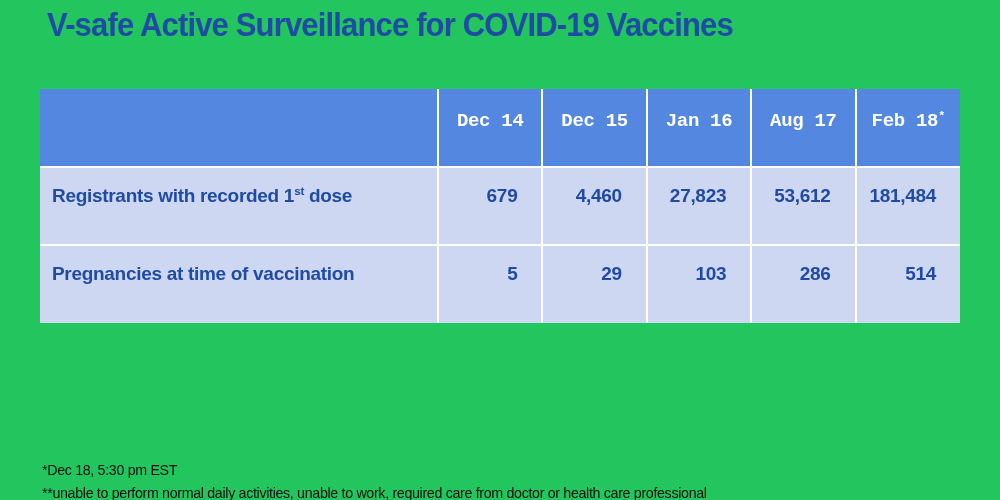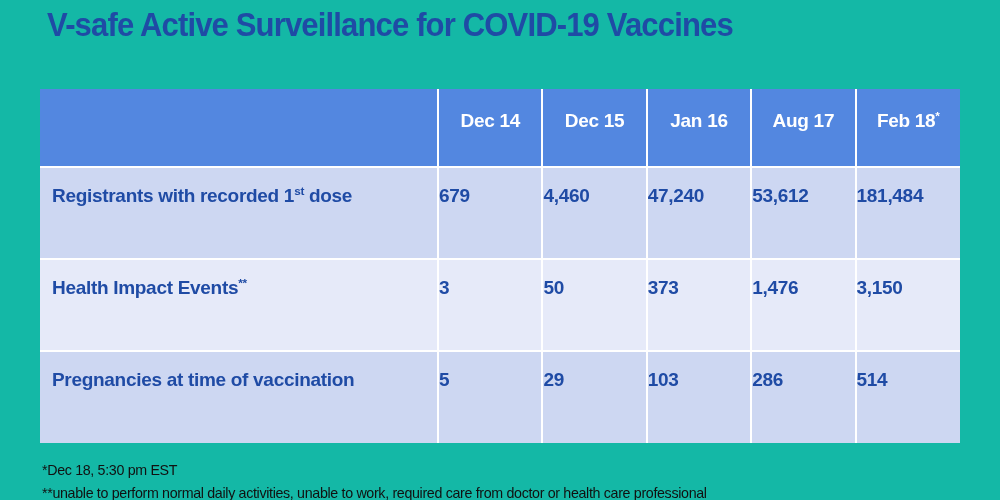--- a/index.html
+++ b/index.html
@@ -11,21 +11,21 @@
     height: 500px;
     overflow: hidden;
     background: #ffffff;
     font-family: "Liberation Sans", sans-serif;
     position: relative;
   }
 
   #slide {
     position: absolute;
     inset: 0;
-    background: #14b8a6;
+    background: #22c55e;
   }
 
   
   #slide-title {
     position: absolute;
     left: 47px;
     top: 3px;
     width: 900px;
     font-size: 33px;
     font-weight: bold;
@@ -60,54 +60,54 @@
   }
   #data-table th:last-child,
   #data-table td:last-child {
     border-right: none;
   }
   #data-table tr:last-child td {
     border-bottom: none;
   }
 
   
-  thead tr { height: 78px; }
+  thead tr { height: 78px; font-family: Liberation Mono, monospace; }
   thead th {
     background: #5387E0;
     color: #ffffff;
     font-size: 19px;
     font-weight: bold;
     text-align: center;
     letter-spacing: -0.3px;
   }
   thead th .cell-inner {
     padding-top: 21px;
     padding-right: 0;
   }
   thead th.label-head .cell-inner { padding: 0; }
 
   
-  tbody tr { height: 92px; }
+  tbody tr { height: 78px; }
   tbody tr.band-dark td { background: #CDD7F2; }
   tbody tr.band-light td { background: #E6EAF9; }
 
   tbody td {
     color: #1F4BA5;
     font-size: 19px;
     font-weight: bold;
     letter-spacing: -0.3px;
   }
   tbody td.row-label .cell-inner {
     padding: 17px 0 0 12px;
     text-align: left;
     white-space: nowrap;
   }
   tbody td.value .cell-inner {
     padding: 17px 24px 0 0;
-    text-align: left;
+    text-align: right;
     white-space: nowrap;
   }
 
   sup {
     font-size: 0.62em;
     vertical-align: super;
     line-height: 0;
   }
 
   
@@ -172,50 +172,30 @@
         <td class="row-label">
           <div class="cell-inner"><span>Registrants with recorded 1</span><sup>st</sup><span> dose</span></div>
         </td>
         <td class="value">
           <div class="cell-inner">679</div>
         </td>
         <td class="value">
           <div class="cell-inner">4,460</div>
         </td>
         <td class="value">
-          <div class="cell-inner">47,240</div>
+          <div class="cell-inner">27,823</div>
         </td>
         <td class="value">
           <div class="cell-inner">53,612</div>
         </td>
         <td class="value">
           <div class="cell-inner">181,484</div>
         </td>
       </tr>
 
-      <tr class="band-light">
-        <td class="row-label">
-          <div class="cell-inner"><span>Health Impact Events</span><sup>**</sup></div>
-        </td>
-        <td class="value">
-          <div class="cell-inner">3</div>
-        </td>
-        <td class="value">
-          <div class="cell-inner">50</div>
-        </td>
-        <td class="value">
-          <div class="cell-inner">373</div>
-        </td>
-        <td class="value">
-          <div class="cell-inner">1,476</div>
-        </td>
-        <td class="value">
-          <div class="cell-inner">3,150</div>
-        </td>
-      </tr>
 
       <tr class="band-dark">
         <td class="row-label">
           <div class="cell-inner"><span>Pregnancies at time of vaccination</span></div>
         </td>
         <td class="value">
           <div class="cell-inner">5</div>
         </td>
         <td class="value">
           <div class="cell-inner">29</div>

